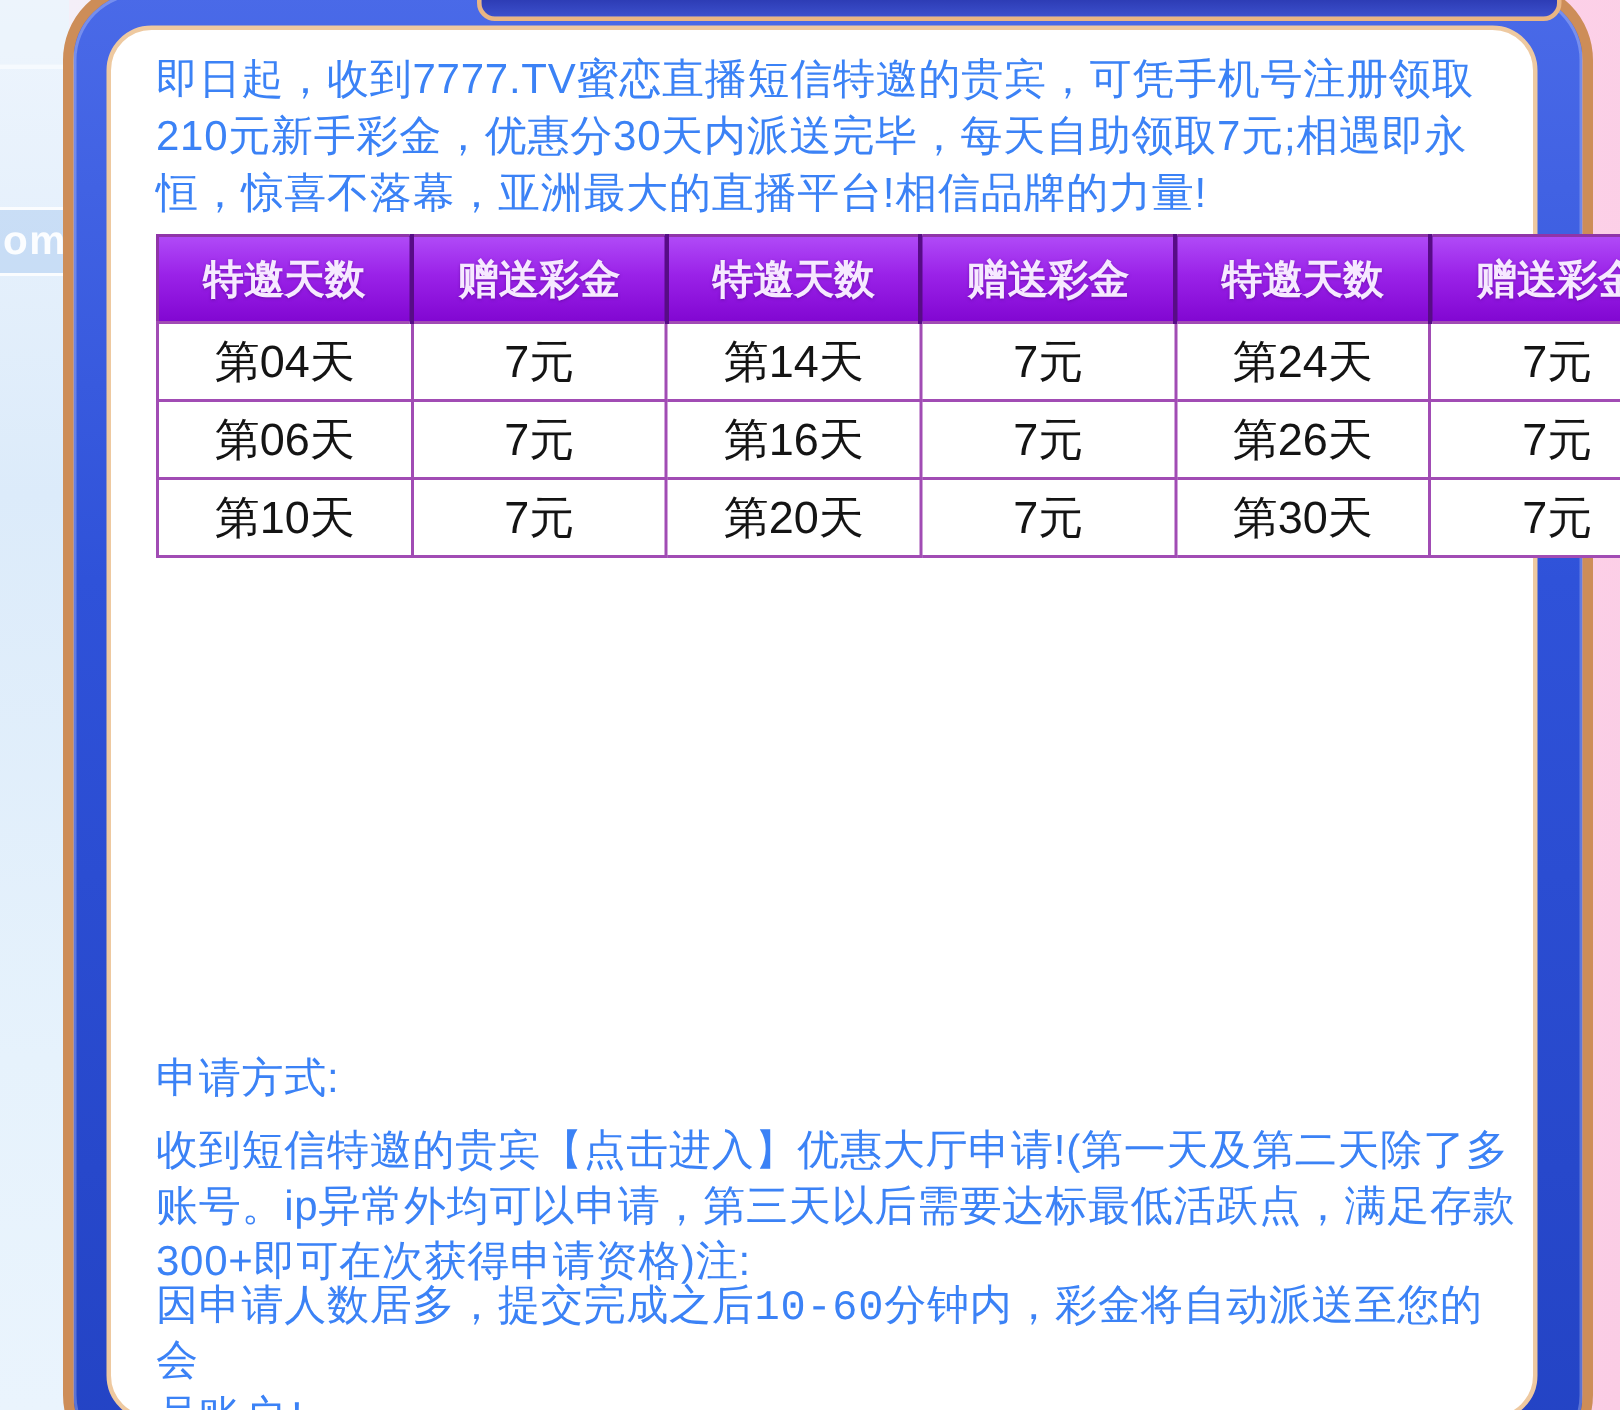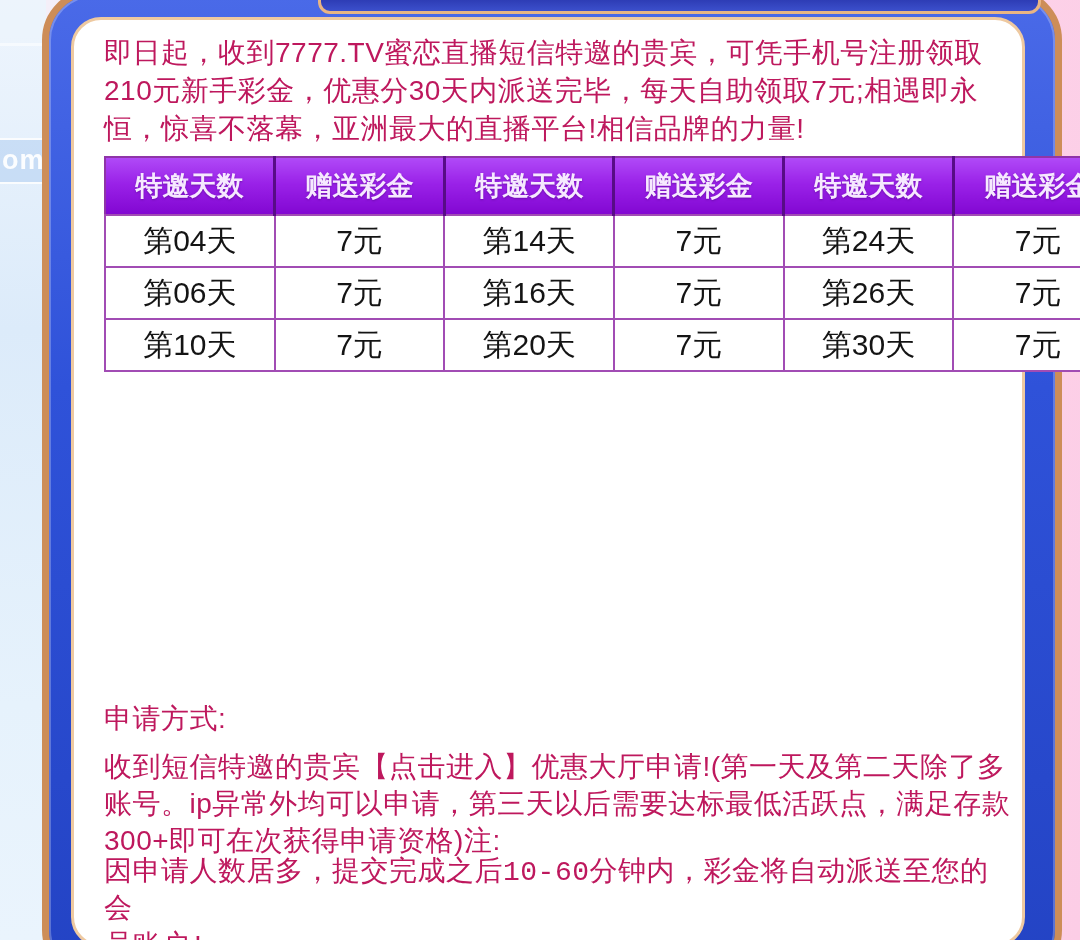--- a/index.html
+++ b/index.html
@@ -45,21 +45,21 @@
   
   .top-banner{
     position:absolute;left:318px;top:-22px;width:717px;height:30px;z-index:2;
     background:linear-gradient(180deg,#1d2780 0%,#2a38b0 55%,#3c50cc 100%);
     border:3px solid #e9b583;border-radius:12px;
   }
   
   .content{position:absolute;left:104px;top:0;width:910px;z-index:3;}
   .para{
     position:absolute;left:0;width:910px;white-space:pre-line;
-    color:#be185d;font-size:28px;line-height:38px;letter-spacing:0.5px;
+    color:#3b82f6;font-size:28px;line-height:38px;letter-spacing:0.5px;
   }
   .intro{top:34px;}
   .apply-title{top:700px;}
   .apply-body{top:748px;line-height:37px;}
   .apply-note{top:854px;line-height:37px;font-family:Liberation Mono, monospace;}
   
   table.bonus{
     position:absolute;left:0;top:156px;width:1020px;table-layout:fixed;
     border-collapse:collapse;border:2px solid #8f35a8;z-index:3;
   }

